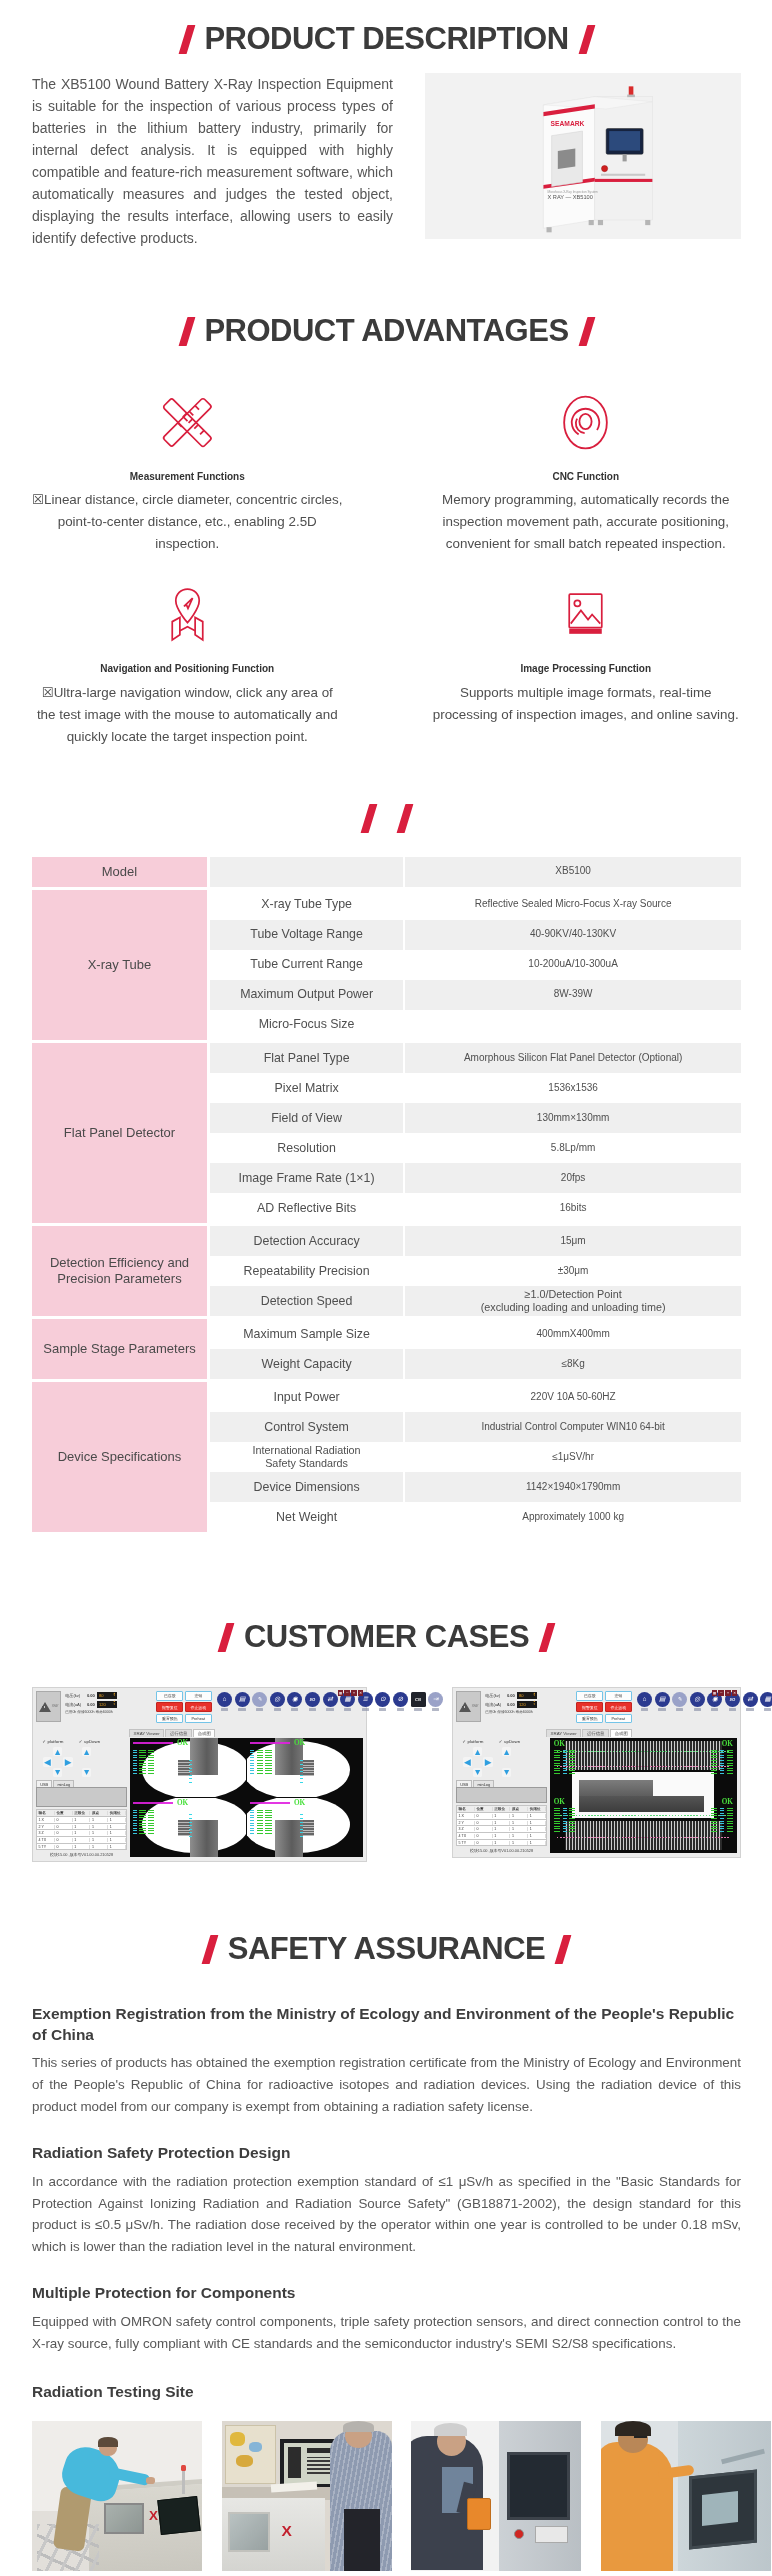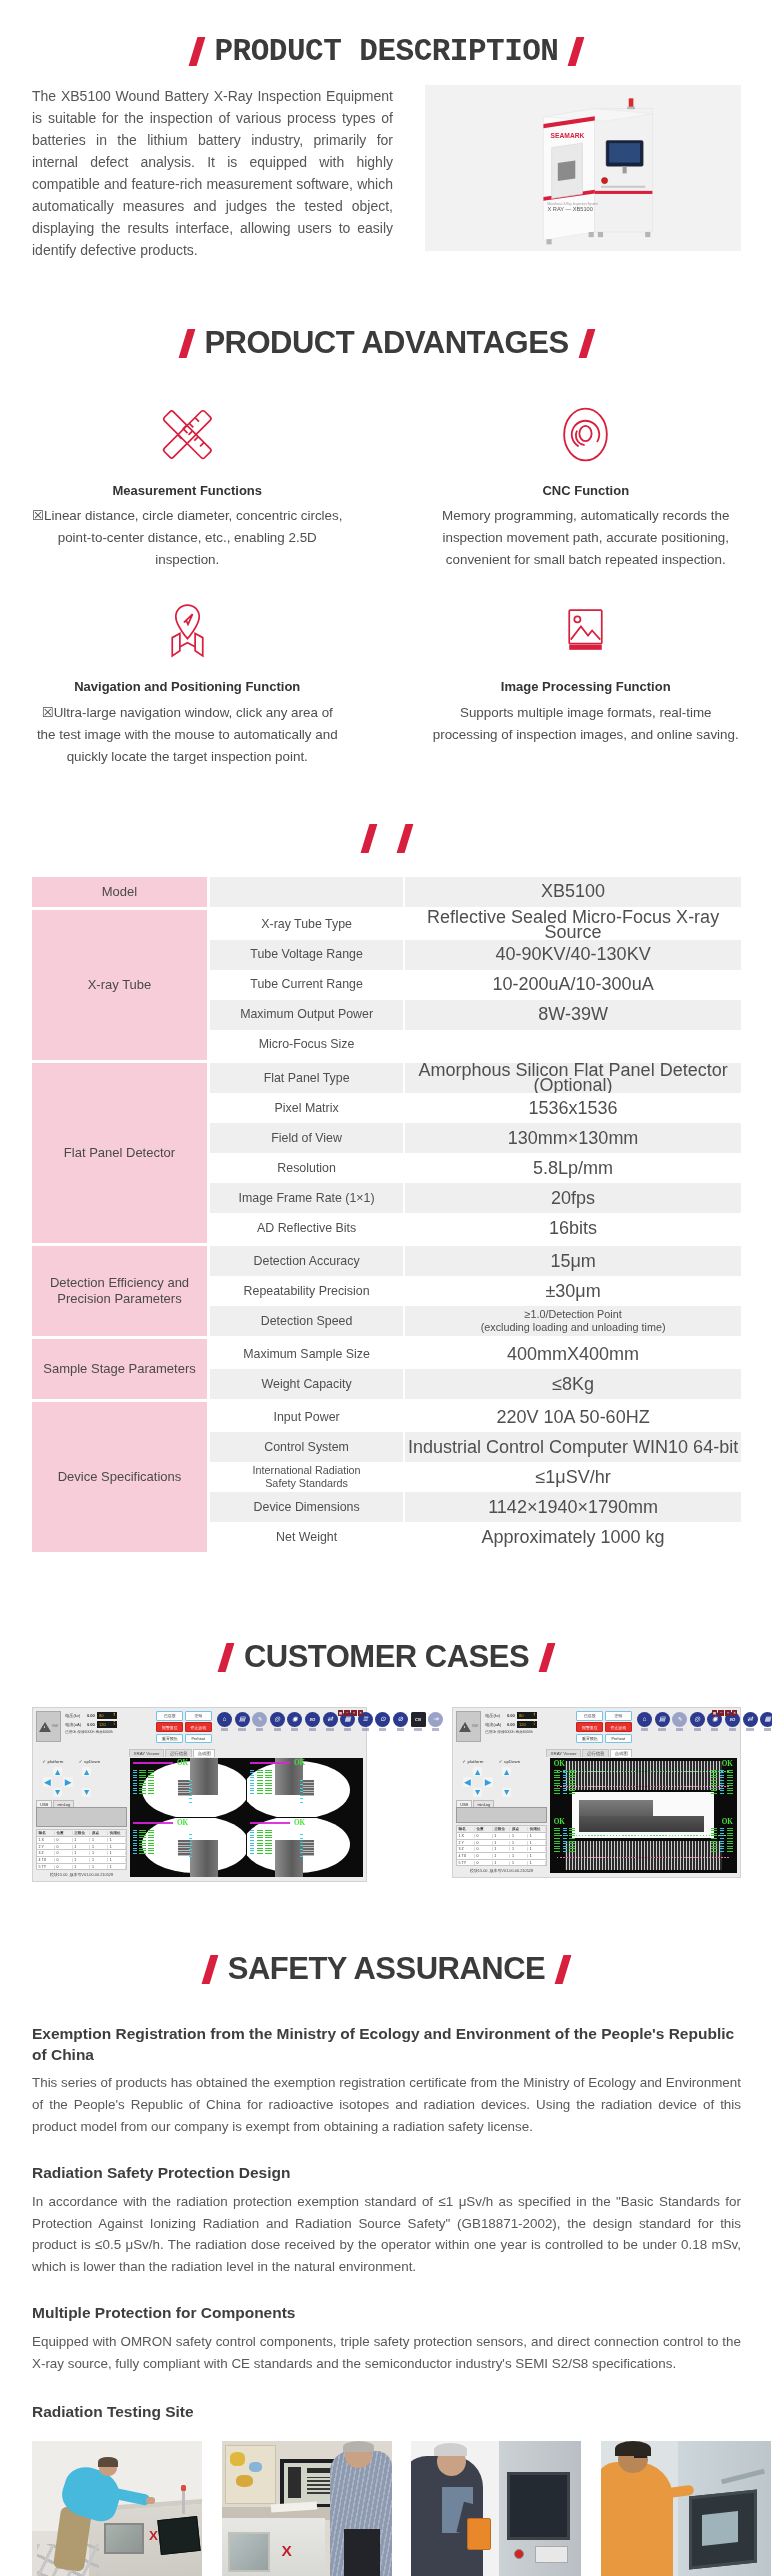--- a/index.html
+++ b/index.html
@@ -5,45 +5,45 @@
   html,body{margin:0;padding:0;background:#ffffff;}
   body{width:773px;font-family:"Liberation Sans",sans-serif;color:#4f4f4f;}
   .page{width:773px;overflow:hidden;}
 
   
   .sec-title{display:flex;align-items:center;justify-content:center;}
   .sec-title .slash{width:7.7px;height:29px;background:#d91f3e;transform:skewX(-17deg);border-radius:0.5px;margin:0 14px;}
   .sec-title .txt{font-size:31px;font-weight:700;color:#3b3b3b;letter-spacing:-0.5px;white-space:nowrap;font-stretch:condensed;}
 
   
-  .t1{margin-top:34px;font-family:Liberation Mono, monospace;}
+  .t1{margin-top:21px;}
   .desc-wrap{display:flex;justify-content:space-between;padding:0 32px;margin-top:16px;}
   .desc-text{width:361px;font-size:14px;line-height:22px;color:#565656;text-align:justify;}
   .desc-img{width:316px;height:166px;background:#f2f2f2;flex:none;}
 
   
   .t2{margin-top:64px;}
   .adv-grid{display:grid;grid-template-columns:1fr 1fr;column-gap:88px;row-gap:31px;padding:0 32px;margin-top:44px;}
   .adv-card{text-align:center;}
   .adv-icon{height:58px;display:flex;justify-content:center;align-items:center;}
-  .adv-head{font-size:13px;font-weight:700;color:#333;margin-top:19.6px;}
+  .adv-head{font-size:10px;font-weight:700;color:#333;margin-top:19.6px;}
   .adv-text{font-size:13.4px;line-height:22px;color:#4f4f4f;margin-top:7.2px;}
 
   
   .t3{margin-top:56px;}
   .spec-table{margin:24px 32px 0;}
   .sgroup{display:flex;margin-bottom:3.1px;}
   .scat{width:175px;flex:none;background:#f7cdd9;display:flex;align-items:center;justify-content:center;
         text-align:center;font-size:13px;color:#4a4a4a;margin-right:3.1px;line-height:16px;padding:0 9.3px;box-sizing:border-box;}
   .srows{flex:1;display:flex;flex-direction:column;}
   .srow{display:flex;height:30px;}
   .sparam{width:193px;flex:none;display:flex;flex-direction:column;align-items:center;justify-content:center;
           margin-right:2.1px;font-size:12.4px;color:#4f4f4f;text-align:center;line-height:14.4px;}
   .sval{flex:1;display:flex;flex-direction:column;align-items:center;justify-content:center;
-        font-size:18px;color:#4f4f4f;text-align:center;line-height:14.4px;}
+        font-size:10px;color:#4f4f4f;text-align:center;line-height:14.4px;}
   .small2{font-size:10.8px;line-height:13px;}
   .shade-a .sparam,.shade-a .sval{background:#efefef;}
   .shade-b .sparam,.shade-b .sval{background:#ffffff;}
 
   
   .t4{margin-top:87px;}
   .shots{display:flex;padding:0 32px;margin-top:32px;justify-content:space-between;align-items:flex-start;}
   .shot{background:#ececec;border:0.5px solid #d2d2d2;box-sizing:border-box;display:flex;flex-direction:column;position:relative;}
   .shot-a{width:335px;height:175px;}
   .shot-b{width:289px;height:171px;}

